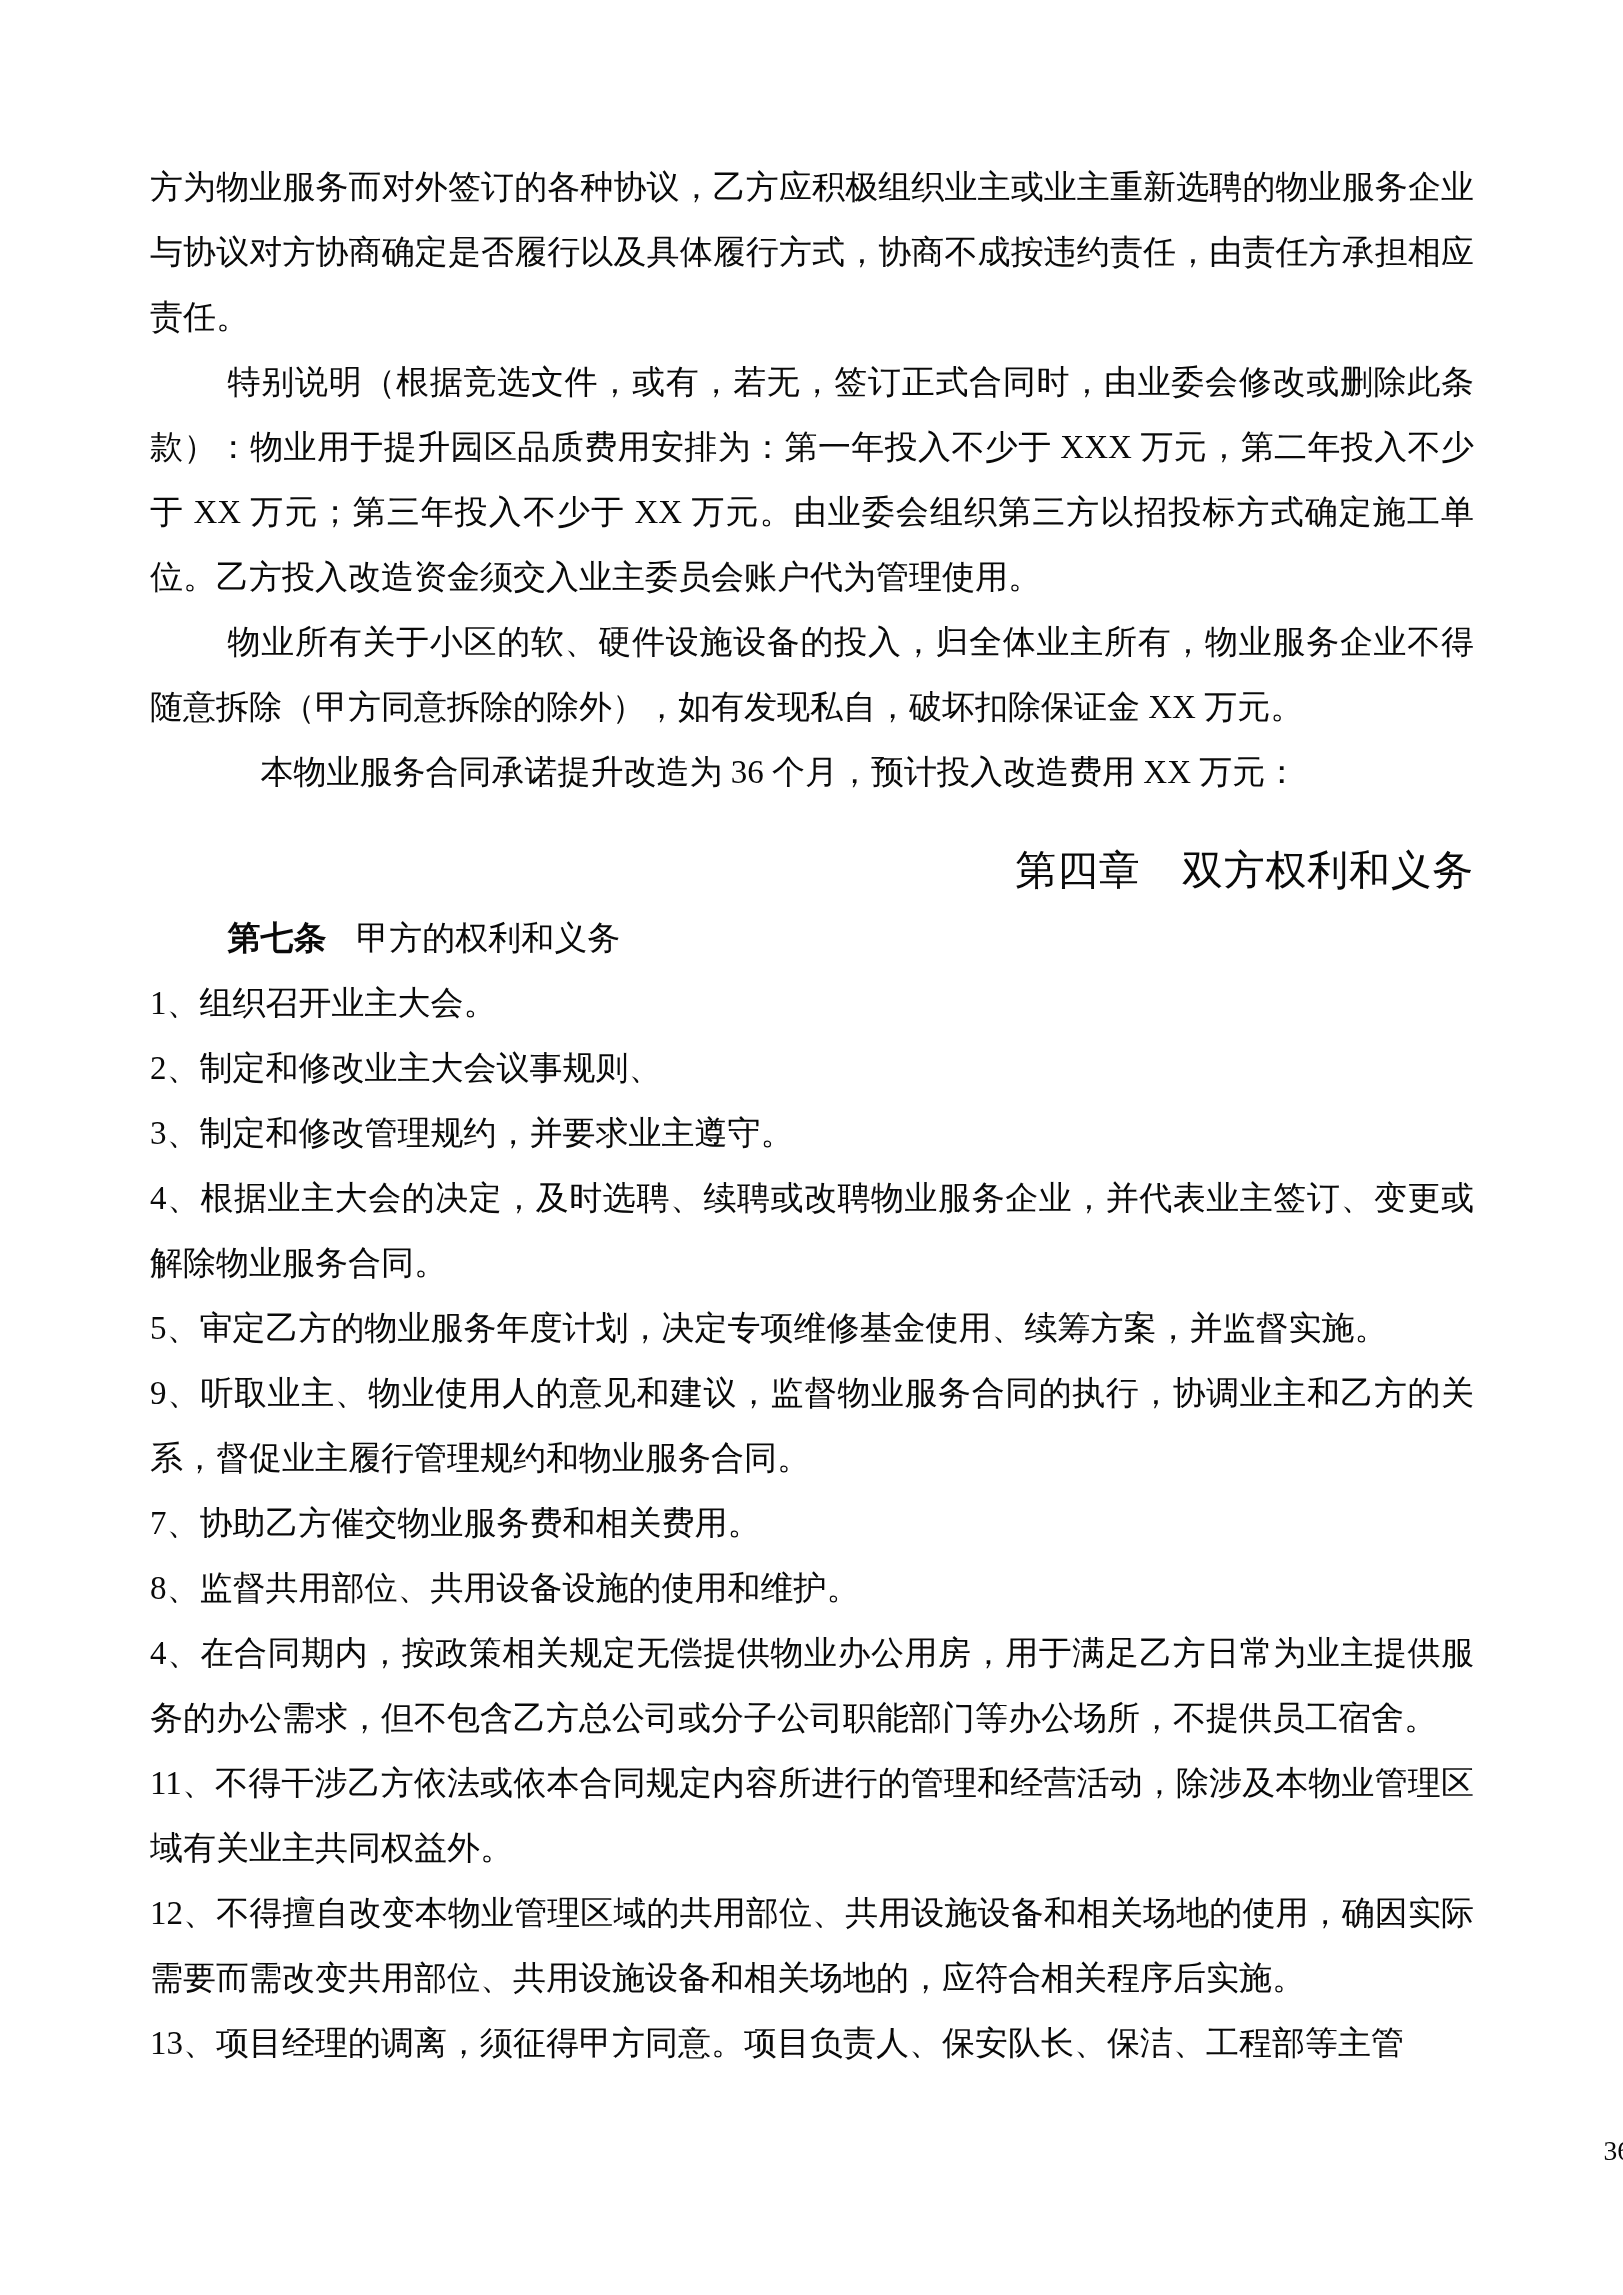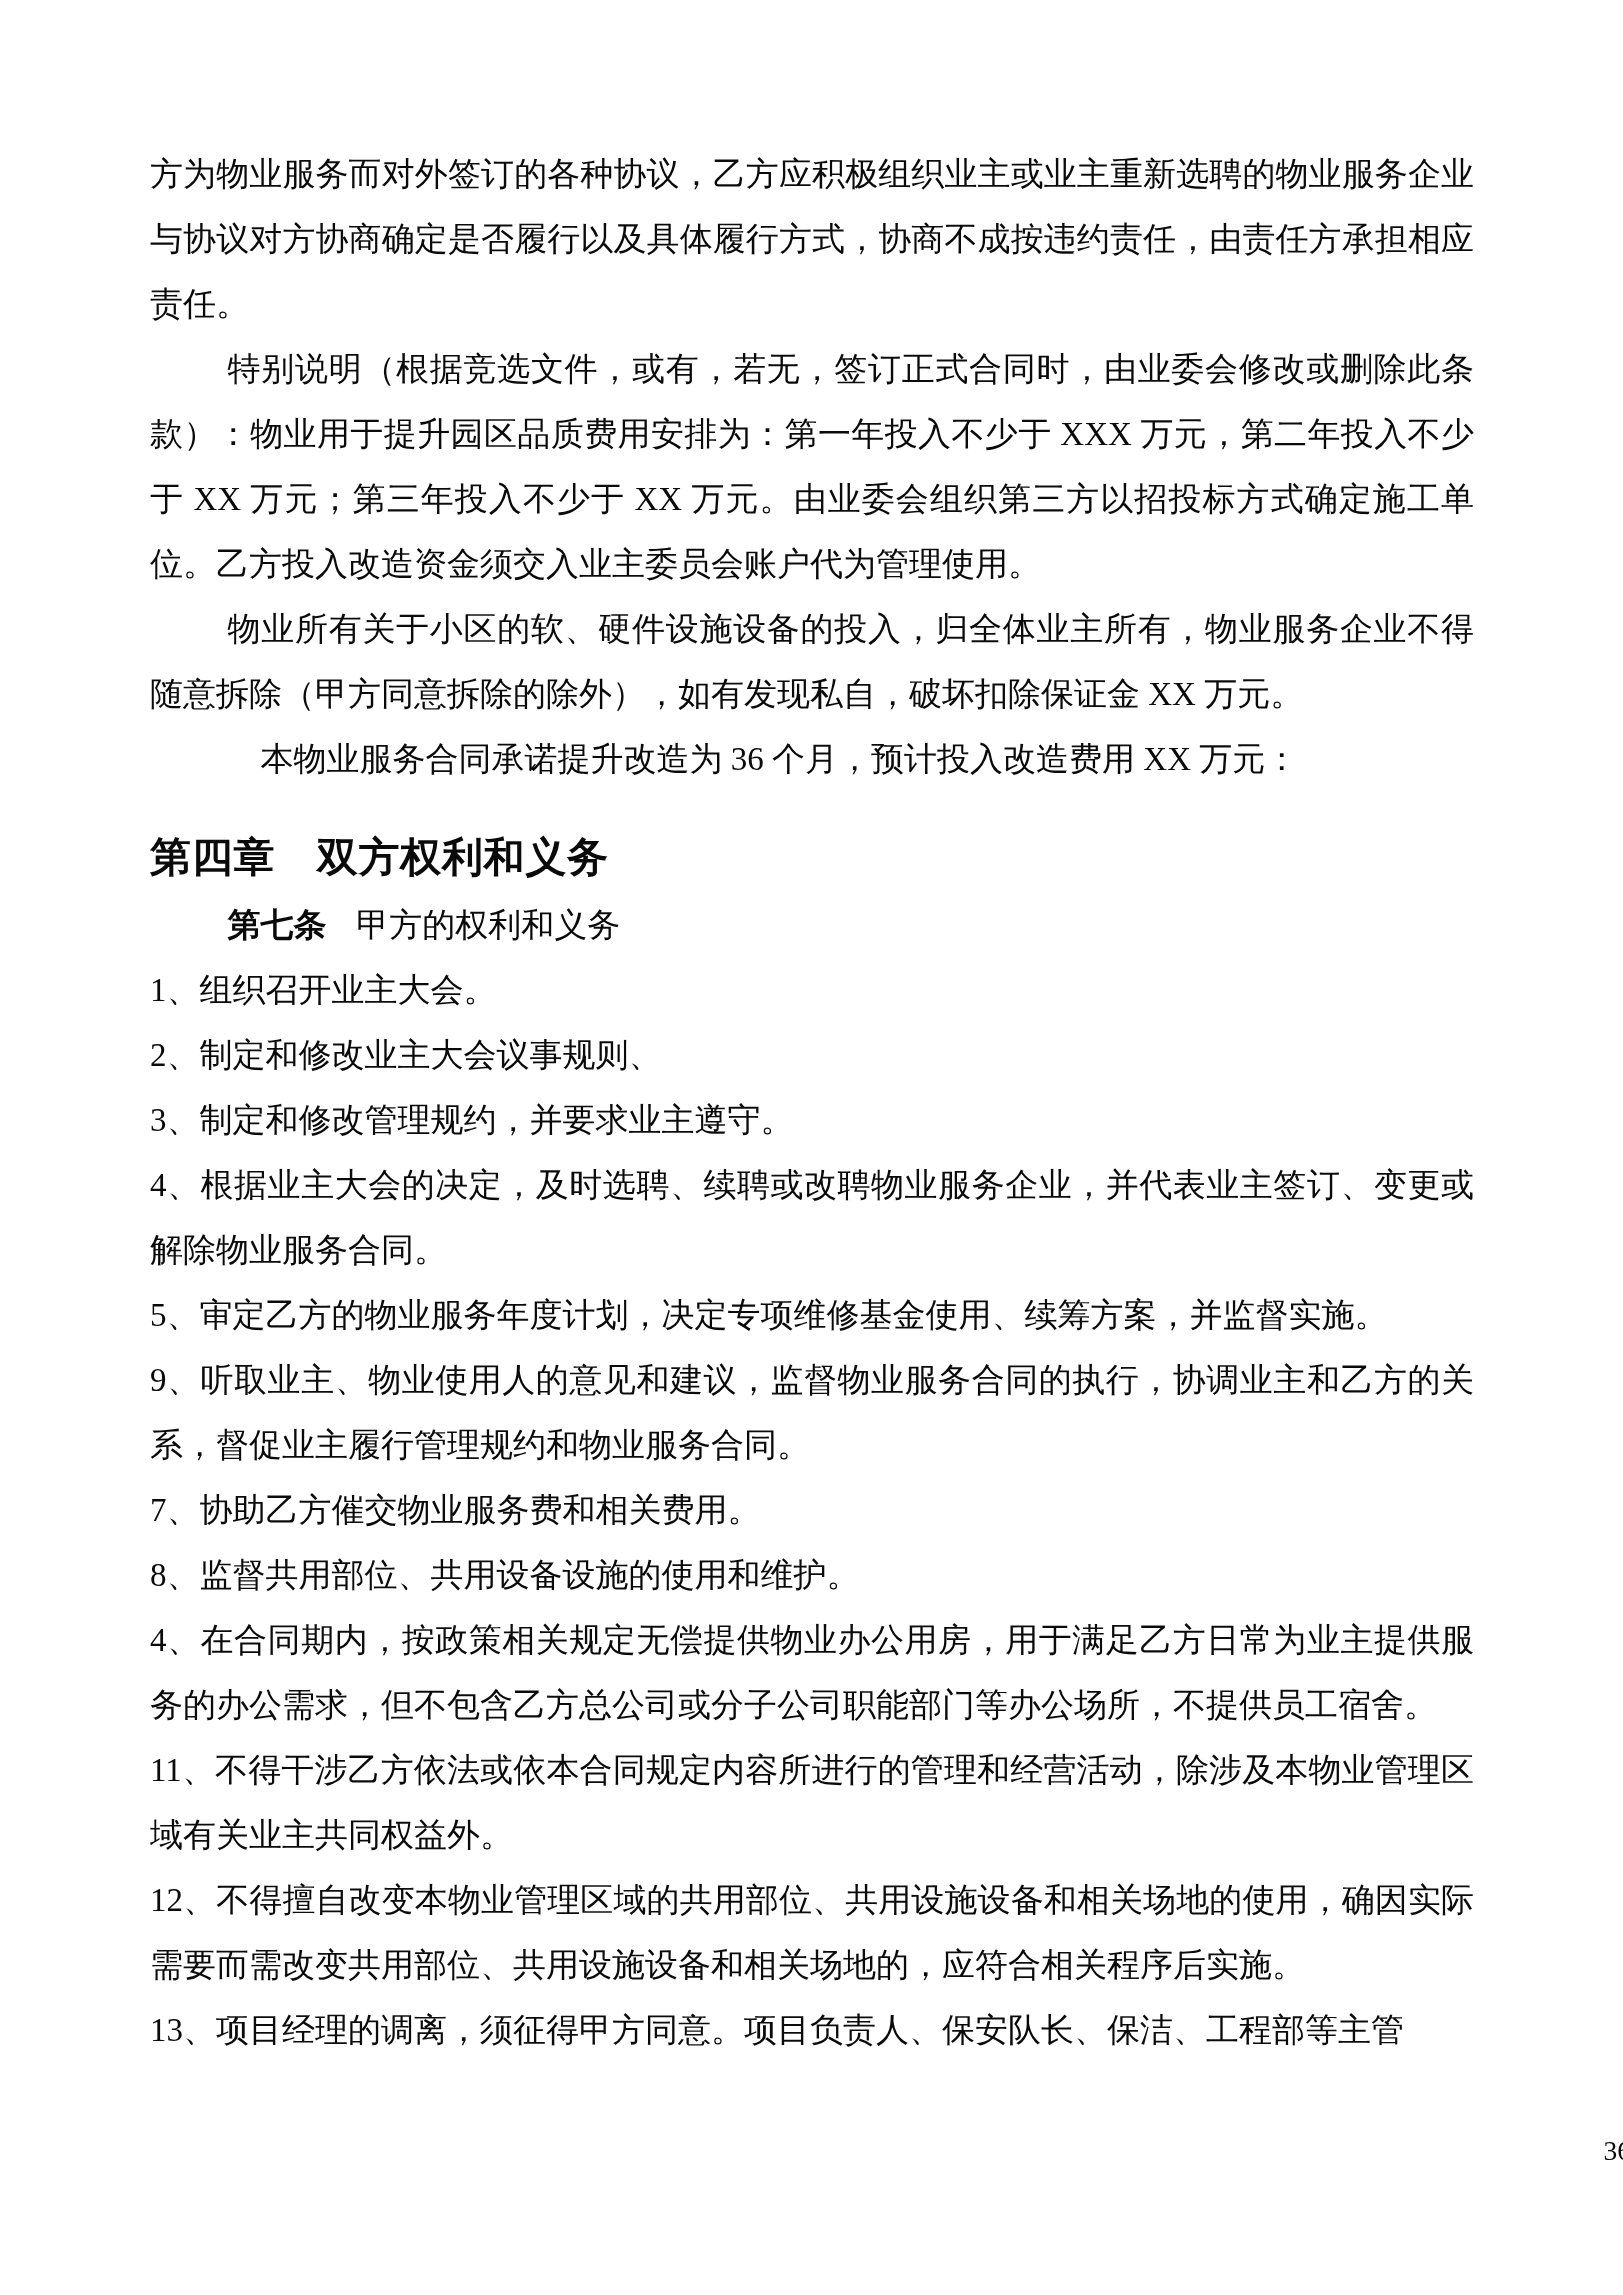--- a/index.html
+++ b/index.html
@@ -11,38 +11,38 @@
     position: relative;
     width: 1623px;
     height: 2295px;
     background: #ffffff;
     color: #0a0a0a;
     font-family: "Liberation Serif", "DejaVu Serif", serif;
     overflow: hidden;
   }
   .content {
     position: absolute;
-    top: 142px;
+    top: 155px;
     left: 150px;
     width: 1324px;
     font-size: 33px;
     line-height: 65px;
     text-align: justify;
   }
   .para {
     margin: 0;
   }
   .indent-first { text-indent: 2.35em; }
   .indent-deep  { text-indent: 3.35em; }
   .chapter {
     margin: 29px 0 0 0;
     font-size: 41px;
     line-height: 72px;
-    font-weight: bold;
-    text-align: left;
+    font-weight: normal;
+    text-align: right;
     text-indent: 0;
     letter-spacing: 0.7px;
   }
   .section-heading b { font-weight: bold; }
   .section-title { margin-left: 0.9em; }
   .page-footer {
     position: absolute;
     top: 2134px;
     left: 8px;
     width: 100%;

